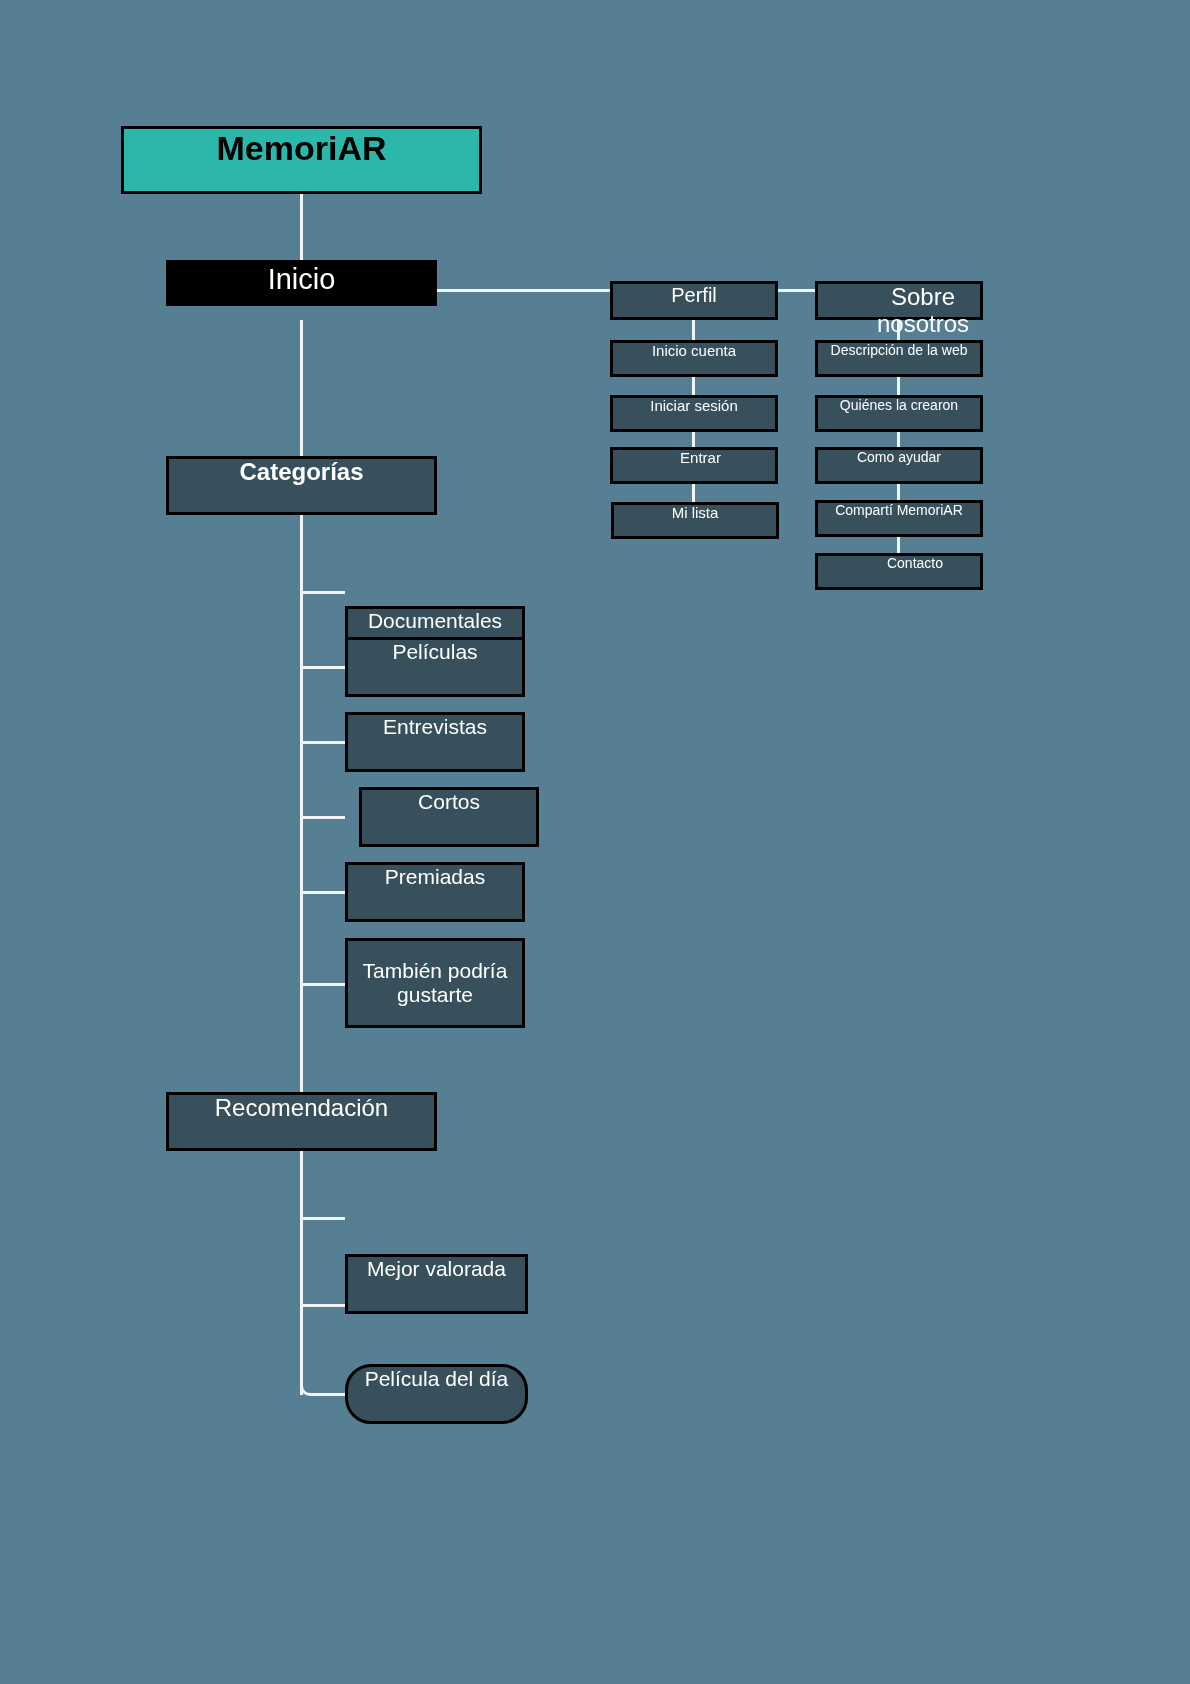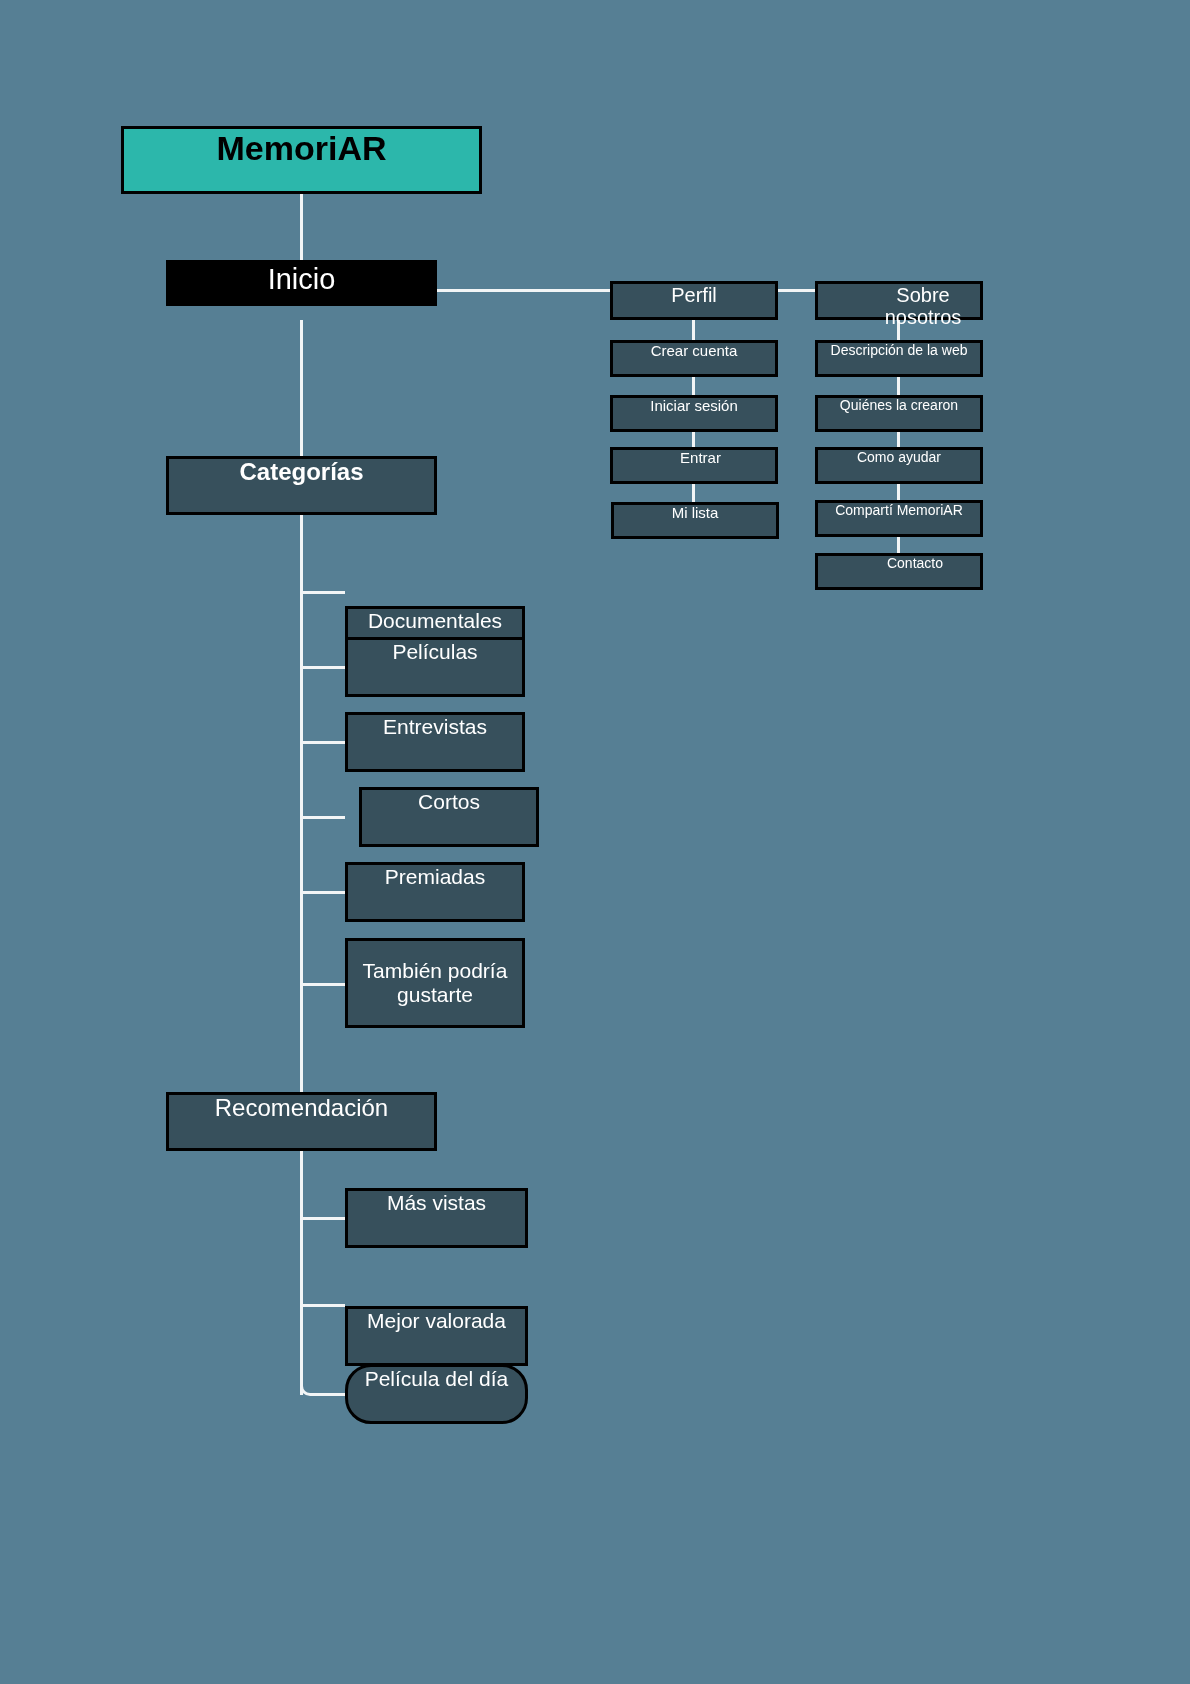--- a/index.html
+++ b/index.html
@@ -124,47 +124,44 @@
     <span>Cortos</span>
   </div>
   <div class="node" style="left:345px; top:862px; width:180px; height:60px; font-size:21px;">
     <span>Premiadas</span>
   </div>
   <div class="node two-line" style="left:345px; top:938px; width:180px; height:90px; font-size:21px;">
     <span>También podría</span>
     <span>gustarte</span>
   </div>
 
-  <div class="node" style="left:345px; top:1188px; width:183px; height:60px; font-size:21px;">
-    <span>Más vistas</span>
-  </div>
-  <div class="node" style="left:345px; top:1306px; width:183px; height:60px; font-size:21px;">
+  <div class="node" style="left:345px; top:1254px; width:183px; height:60px; font-size:21px;">
     <span>Mejor valorada</span>
   </div>
   <div class="node" style="left:345px; top:1364px; width:183px; height:60px; font-size:21px;border-radius:26px;">
     <span>Película del día</span>
   </div>
 
   <div class="node" style="left:610px; top:281px; width:168px; height:39px; font-size:20px;">
     <span>Perfil</span>
   </div>
   <div class="node" style="left:610px; top:340px; width:168px; height:37px; font-size:15px;">
-    <span>Crear cuenta</span>
+    <span>Inicio cuenta</span>
   </div>
   <div class="node" style="left:610px; top:395px; width:168px; height:37px; font-size:15px;">
     <span>Iniciar sesión</span>
   </div>
   <div class="node" style="left:610px; top:447px; width:168px; height:37px; font-size:15px;padding-left:13px;">
     <span>Entrar</span>
   </div>
   <div class="node" style="left:611px; top:502px; width:168px; height:37px; font-size:15px;">
     <span>Mi lista</span>
   </div>
 
-  <div class="node" style="left:815px; top:281px; width:168px; height:39px; font-size:20px;padding-left:48px;">
+  <div class="node" style="left:815px; top:281px; width:168px; height:39px; font-size:24px;padding-left:48px;">
     <span>Sobre nosotros</span>
   </div>
   <div class="node" style="left:815px; top:340px; width:168px; height:37px; font-size:14px;">
     <span>Descripción de la web</span>
   </div>
   <div class="node" style="left:815px; top:395px; width:168px; height:37px; font-size:14px;">
     <span>Quiénes la crearon</span>
   </div>
   <div class="node" style="left:815px; top:447px; width:168px; height:37px; font-size:14px;">
     <span>Como ayudar</span>

